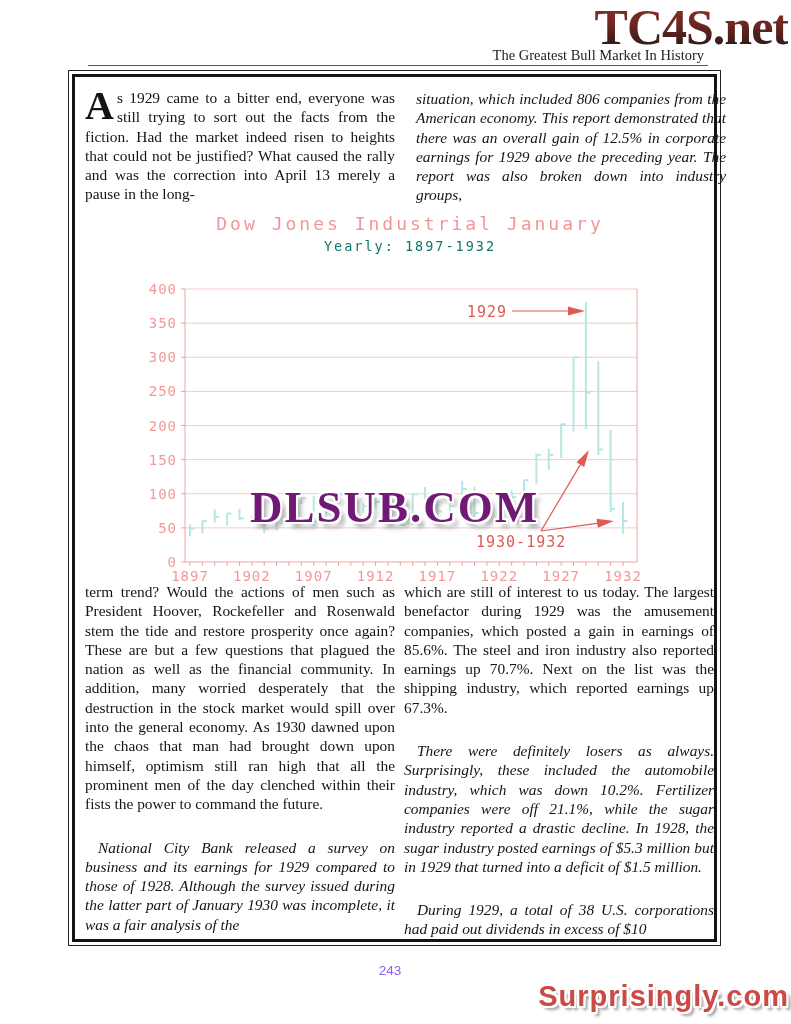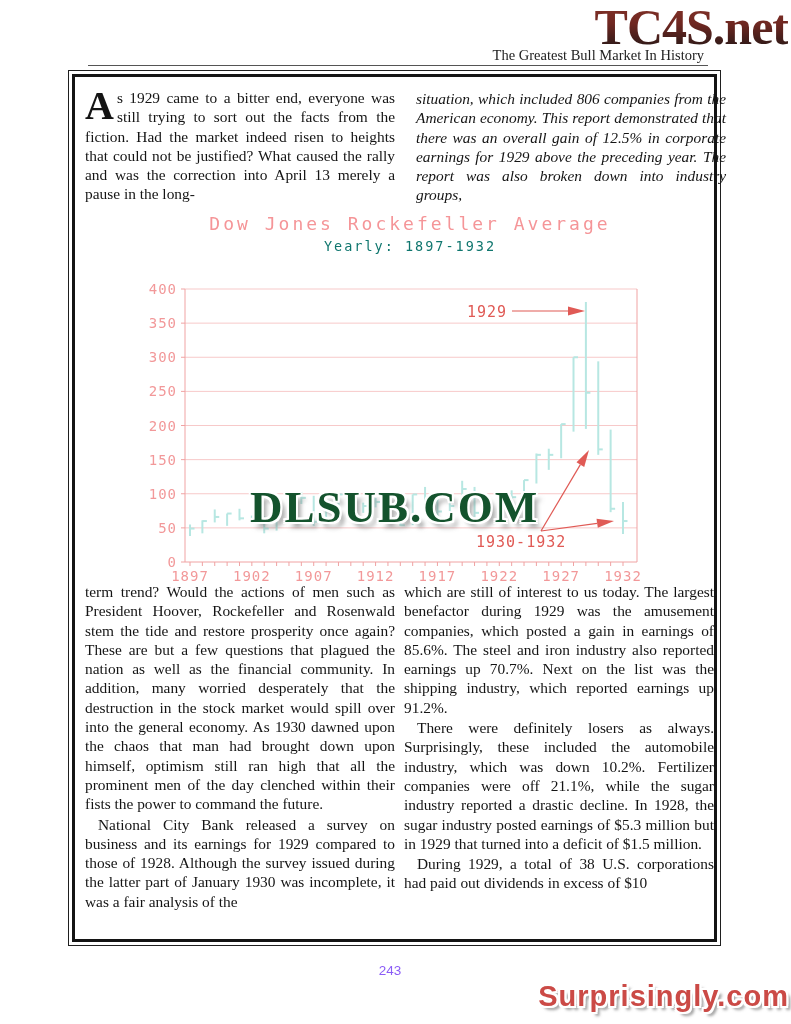--- a/index.html
+++ b/index.html
@@ -20,40 +20,40 @@
 
   
   .page-box{position:absolute;left:68px;top:70px;width:653px;height:876px;
     border:1px solid #1f1f1f;box-sizing:border-box;}
   .page-box::after{content:'';position:absolute;inset:3px;border:3px solid #141414;}
 
   
   .col{position:absolute;width:310px;font-size:15.4px;line-height:19.3px;
     text-align:justify;color:#141414;z-index:3;}
   .col p{margin:0;}
-  .col p + p{margin-top:1px;}
+  .col p + p{margin-top:24px;font-style:italic;}
   .col p.indent{text-indent:13px;}
   .col-intro-left{left:85px;top:88px;}
   .col-intro-right{left:416px;top:89px;font-style:italic;}
   .col-bottom-left{left:85px;top:582px;}
   .col-bottom-right{left:404px;top:582px;}
   .dropcap{float:left;font-size:40px;line-height:31px;font-weight:bold;padding:2px 3px 0 0;}
 
   
   .chart-title{position:absolute;left:150px;top:213px;width:520px;text-align:center;z-index:1;
     font-family:"DejaVu Sans Mono",monospace;font-size:18px;letter-spacing:3px;color:#f59598;}
   .chart-subtitle{position:absolute;left:150px;top:238px;width:520px;text-align:center;z-index:1;
     font-family:"DejaVu Sans Mono",monospace;font-size:13.5px;letter-spacing:2px;color:#0f766e;}
   #chart-svg{position:absolute;left:0;top:0;width:791px;height:1024px;z-index:1;pointer-events:none;}
   #chart-svg text{font-family:"DejaVu Sans Mono",monospace;letter-spacing:1px;}
 
   
   .watermark{position:absolute;left:250px;top:481px;z-index:2;
     font-family:"Liberation Serif",serif;font-weight:bold;font-size:45px;letter-spacing:2px;
-    color:#14532d;
+    color:#701a75;
     text-shadow:
       -2px -2px 0 #fff, 2px -2px 0 #fff, -2px 2px 0 #fff, 2px 2px 0 #fff,
       0 -2px 0 #fff, 0 2px 0 #fff, -2px 0 0 #fff, 2px 0 0 #fff,
       5px 6px 4px rgba(110,110,110,.55);}
 
   
   .page-number{position:absolute;left:330px;top:963px;width:120px;text-align:center;
     font-family:"Liberation Sans",sans-serif;font-size:13.5px;color:#8b5cf6;}
   .tx-logo{position:absolute;right:2px;top:980px;
     font-family:"Liberation Sans",sans-serif;font-weight:bold;font-size:29px;letter-spacing:1px;
@@ -67,21 +67,21 @@
 <body>
 
 <div class="stage">
 
   <div class="tc4s-logo">TC4S.net</div>
   <div class="tagline">The Greatest Bull Market In History</div>
   <div class="header-rule"></div>
 
   <div class="page-box"></div>
 
-  <div class="chart-title">Dow Jones Rockefeller Average</div>
+  <div class="chart-title">Dow Jones Industrial January</div>
   <div class="chart-subtitle">Yearly: 1897-1932</div>
 
   <svg id="chart-svg" viewBox="0 0 791 1024">
       <line x1="185" y1="562" x2="637" y2="562" stroke="#f0a3a3" stroke-width="1"></line>
       <line x1="181" y1="562" x2="185" y2="562" stroke="#f0a3a3" stroke-width="1"></line>
       <text x="177" y="567" text-anchor="end" fill="#f29899" font-size="14">0</text>
       <line x1="185" y1="527.875" x2="637" y2="527.875" stroke="#f7c9c9" stroke-width="1"></line>
       <line x1="181" y1="527.875" x2="185" y2="527.875" stroke="#f0a3a3" stroke-width="1"></line>
       <text x="177" y="532.875" text-anchor="end" fill="#f29899" font-size="14">50</text>
       <line x1="185" y1="493.75" x2="637" y2="493.75" stroke="#f7c9c9" stroke-width="1"></line>
@@ -240,21 +240,21 @@
   </div>
   <div class="col col-intro-right">
     <p>situation, which included 806 companies from the American economy.  This report demonstrated that there was an overall gain of 12.5% in corporate earnings for 1929 above the preceding year.  The report was also broken down into industry groups,</p>
   </div>
 
   <div class="col col-bottom-left">
     <p>term trend?  Would the actions of men such as President Hoover, Rockefeller and Rosenwald stem the tide and restore prosperity once again?  These are but a few questions that plagued the nation as well as the financial community.  In addition, many worried desperately that the destruction in the stock market would spill over into the general economy.  As 1930 dawned upon the chaos that man had brought down upon himself, optimism still ran high that all the prominent men of the day clenched within their fists the power to command the future.</p>
     <p class="indent">National City Bank released a survey on business and its earnings for 1929 compared to those of 1928. Although the survey issued during the latter part of January 1930 was incomplete, it was a fair analysis of the</p>
   </div>
   <div class="col col-bottom-right">
-    <p>which are still of interest to us today.  The largest benefactor during 1929 was the amusement companies, which posted a gain in earnings of 85.6%.  The steel and iron industry also reported earnings up 70.7%.  Next on the list was the shipping industry, which reported earnings up 91.2%.</p>
+    <p>which are still of interest to us today.  The largest benefactor during 1929 was the amusement companies, which posted a gain in earnings of 85.6%.  The steel and iron industry also reported earnings up 70.7%.  Next on the list was the shipping industry, which reported earnings up 67.3%.</p>
     <p class="indent">There were definitely losers as always. Surprisingly, these included the automobile industry, which was down 10.2%.  Fertilizer companies were off 21.1%, while the sugar industry reported a drastic decline.  In 1928, the sugar industry posted earnings of $5.3 million but in 1929 that turned into a deficit of $1.5 million.</p>
     <p class="indent">During 1929, a total of 38 U.S. corporations had paid out dividends in excess of $10</p>
   </div>
 
   <div class="page-number">243</div>
   <div class="tx-logo">Surprisingly.com</div>
 
 </div>
 
 </body></html>

